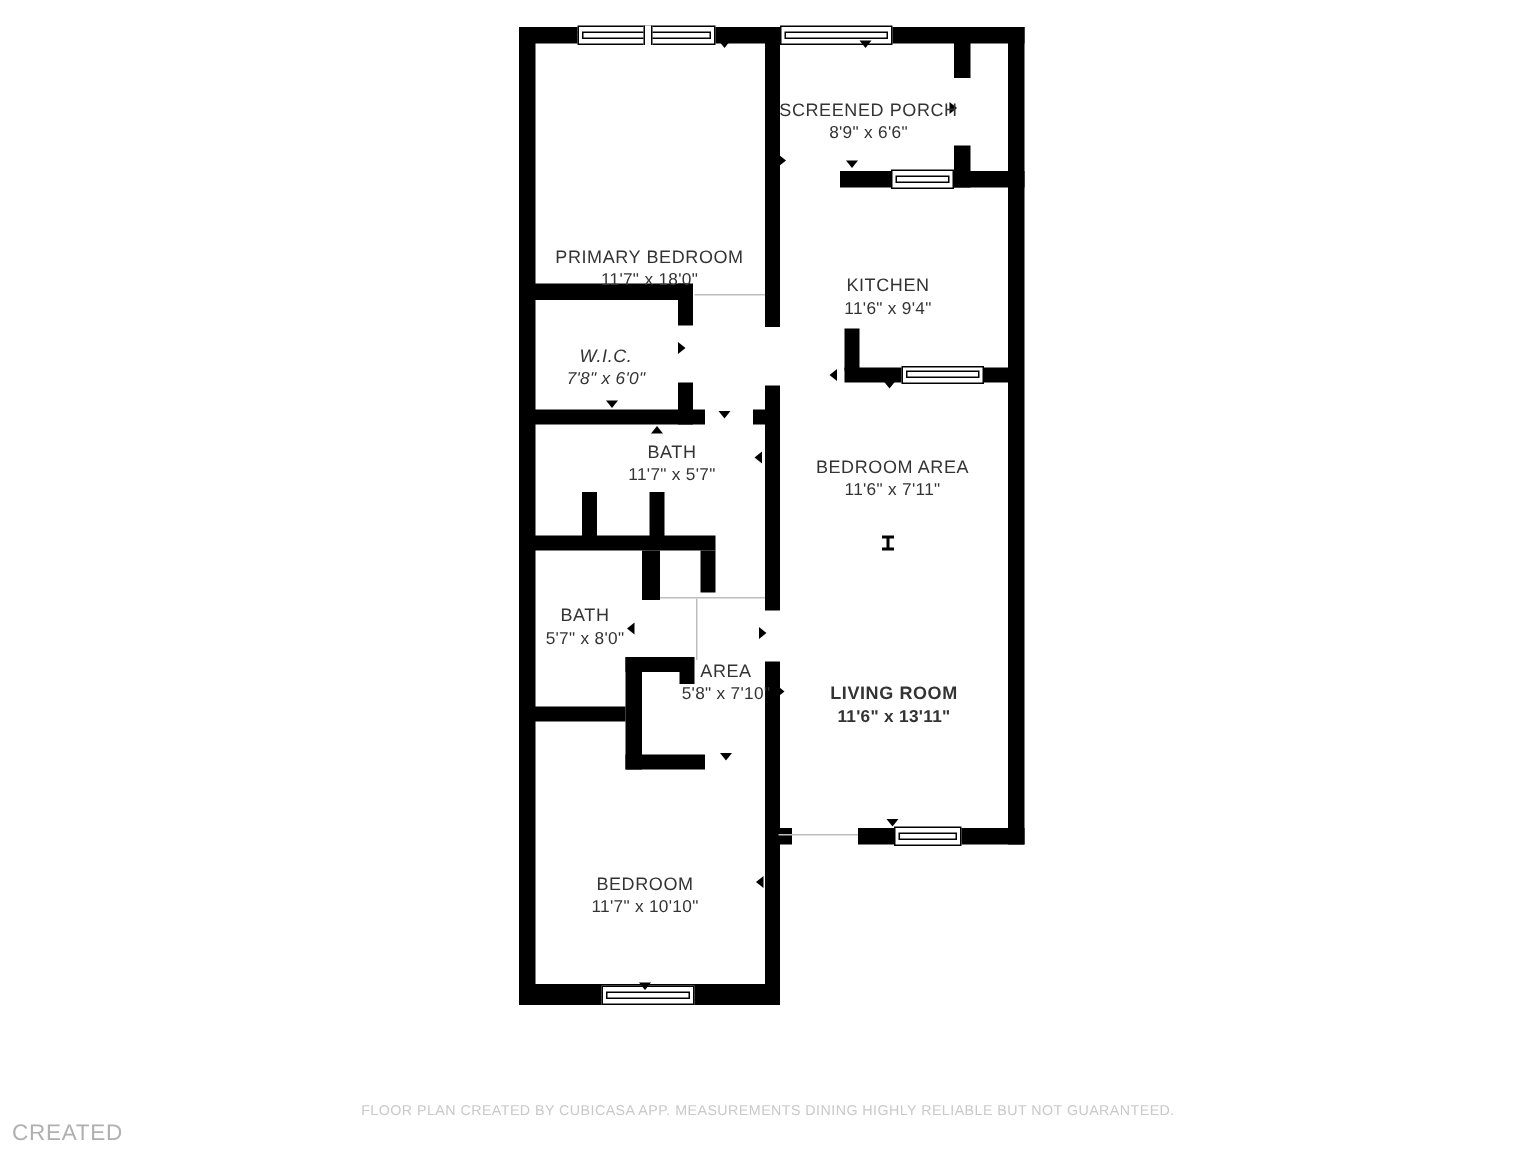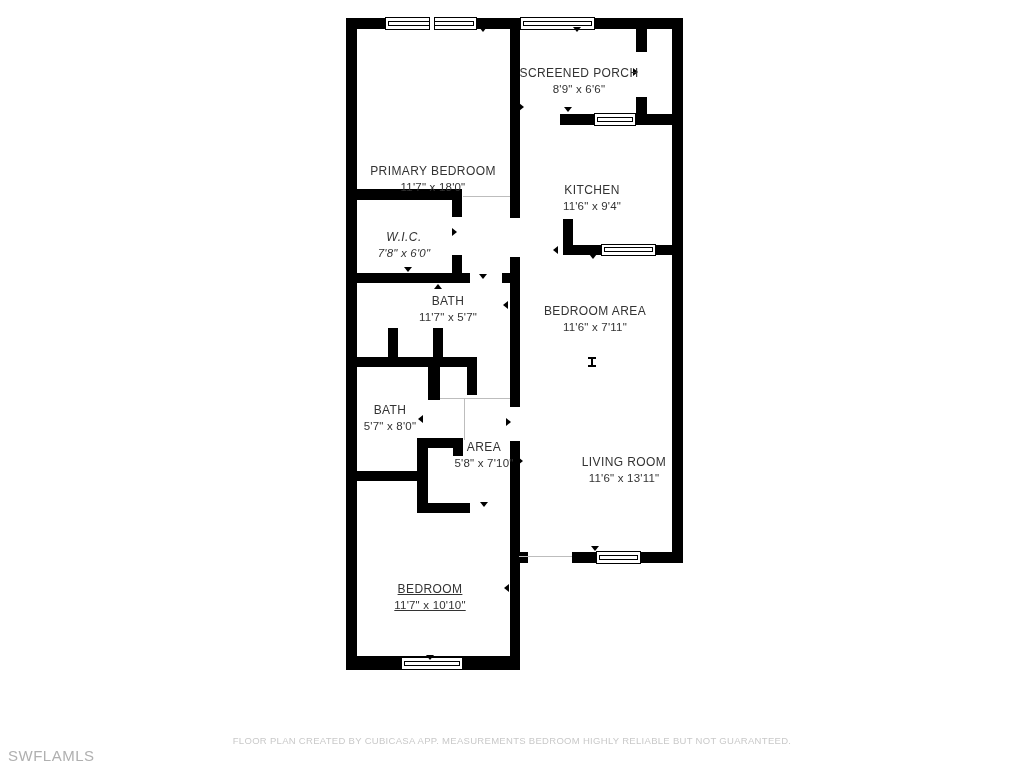--- a/index.html
+++ b/index.html
@@ -58,25 +58,25 @@
     <div class="rdims">11'6" x 7'11"</div>
   </div>
   <div class="room-label" style="left:390px;top:403px;">
     <div class="rname">BATH</div>
     <div class="rdims">5'7" x 8'0"</div>
   </div>
   <div class="room-label" style="left:484px;top:440px;">
     <div class="rname">AREA</div>
     <div class="rdims">5'8" x 7'10"</div>
   </div>
-  <div class="room-label" style="left:624px;top:455px;">
+  <div class="room-label" style="left:596px;top:455px;font-weight:bold;">
     <div class="rname">LIVING ROOM</div>
     <div class="rdims">11'6" x 13'11"</div>
   </div>
-  <div class="room-label" style="left:430px;top:582px;text-decoration:underline;">
+  <div class="room-label" style="left:430px;top:582px;">
     <div class="rname">BEDROOM</div>
     <div class="rdims">11'7" x 10'10"</div>
   </div>
 
   <div class="column" style="left:588px;top:357px;">
       <div class="stem"></div>
     </div>
 <div class="wall" style="left: 346px; top: 18px; width: 337px; height: 11px;"></div>
     <div class="wall" style="left: 346px; top: 18px; width: 11px; height: 652px;"></div>
     <div class="wall" style="left: 510px; top: 18px; width: 10px; height: 200px;"></div>
@@ -154,14 +154,14 @@
     <div class="mk right" style="left: 506px; top: 418px;"></div>
     <div class="mk left" style="left: 672px; top: 456px;"></div>
     <div class="mk right" style="left: 518px; top: 457px;"></div>
     <div class="mk down" style="left: 480px; top: 502px;"></div>
     <div class="mk right" style="left: 348px; top: 583px;"></div>
     <div class="mk left" style="left: 504px; top: 584px;"></div>
     <div class="mk down" style="left: 591px; top: 546px;"></div>
     <div class="mk down" style="left: 426px; top: 655px;"></div>
   </div>
 
-<div class="footer">FLOOR PLAN CREATED BY CUBICASA APP. MEASUREMENTS BEDROOM HIGHLY RELIABLE BUT NOT GUARANTEED.</div>
-<div class="watermark">SWFLAMLS</div>
+<div class="footer">FLOOR PLAN CREATED BY CUBICASA APP. MEASUREMENTS DINING HIGHLY RELIABLE BUT NOT GUARANTEED.</div>
+<div class="watermark">CREATED</div>
 
 </body></html>

